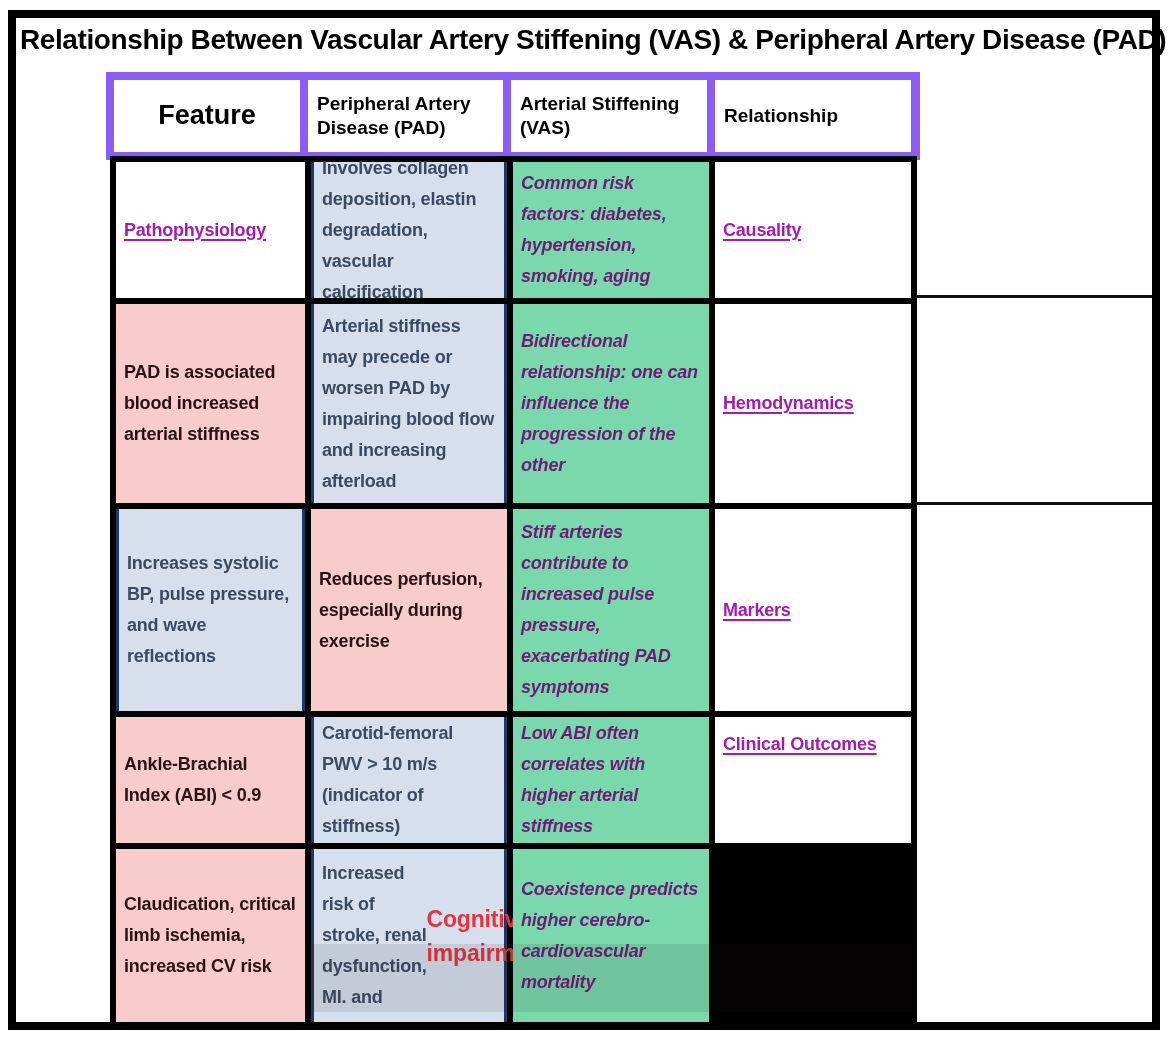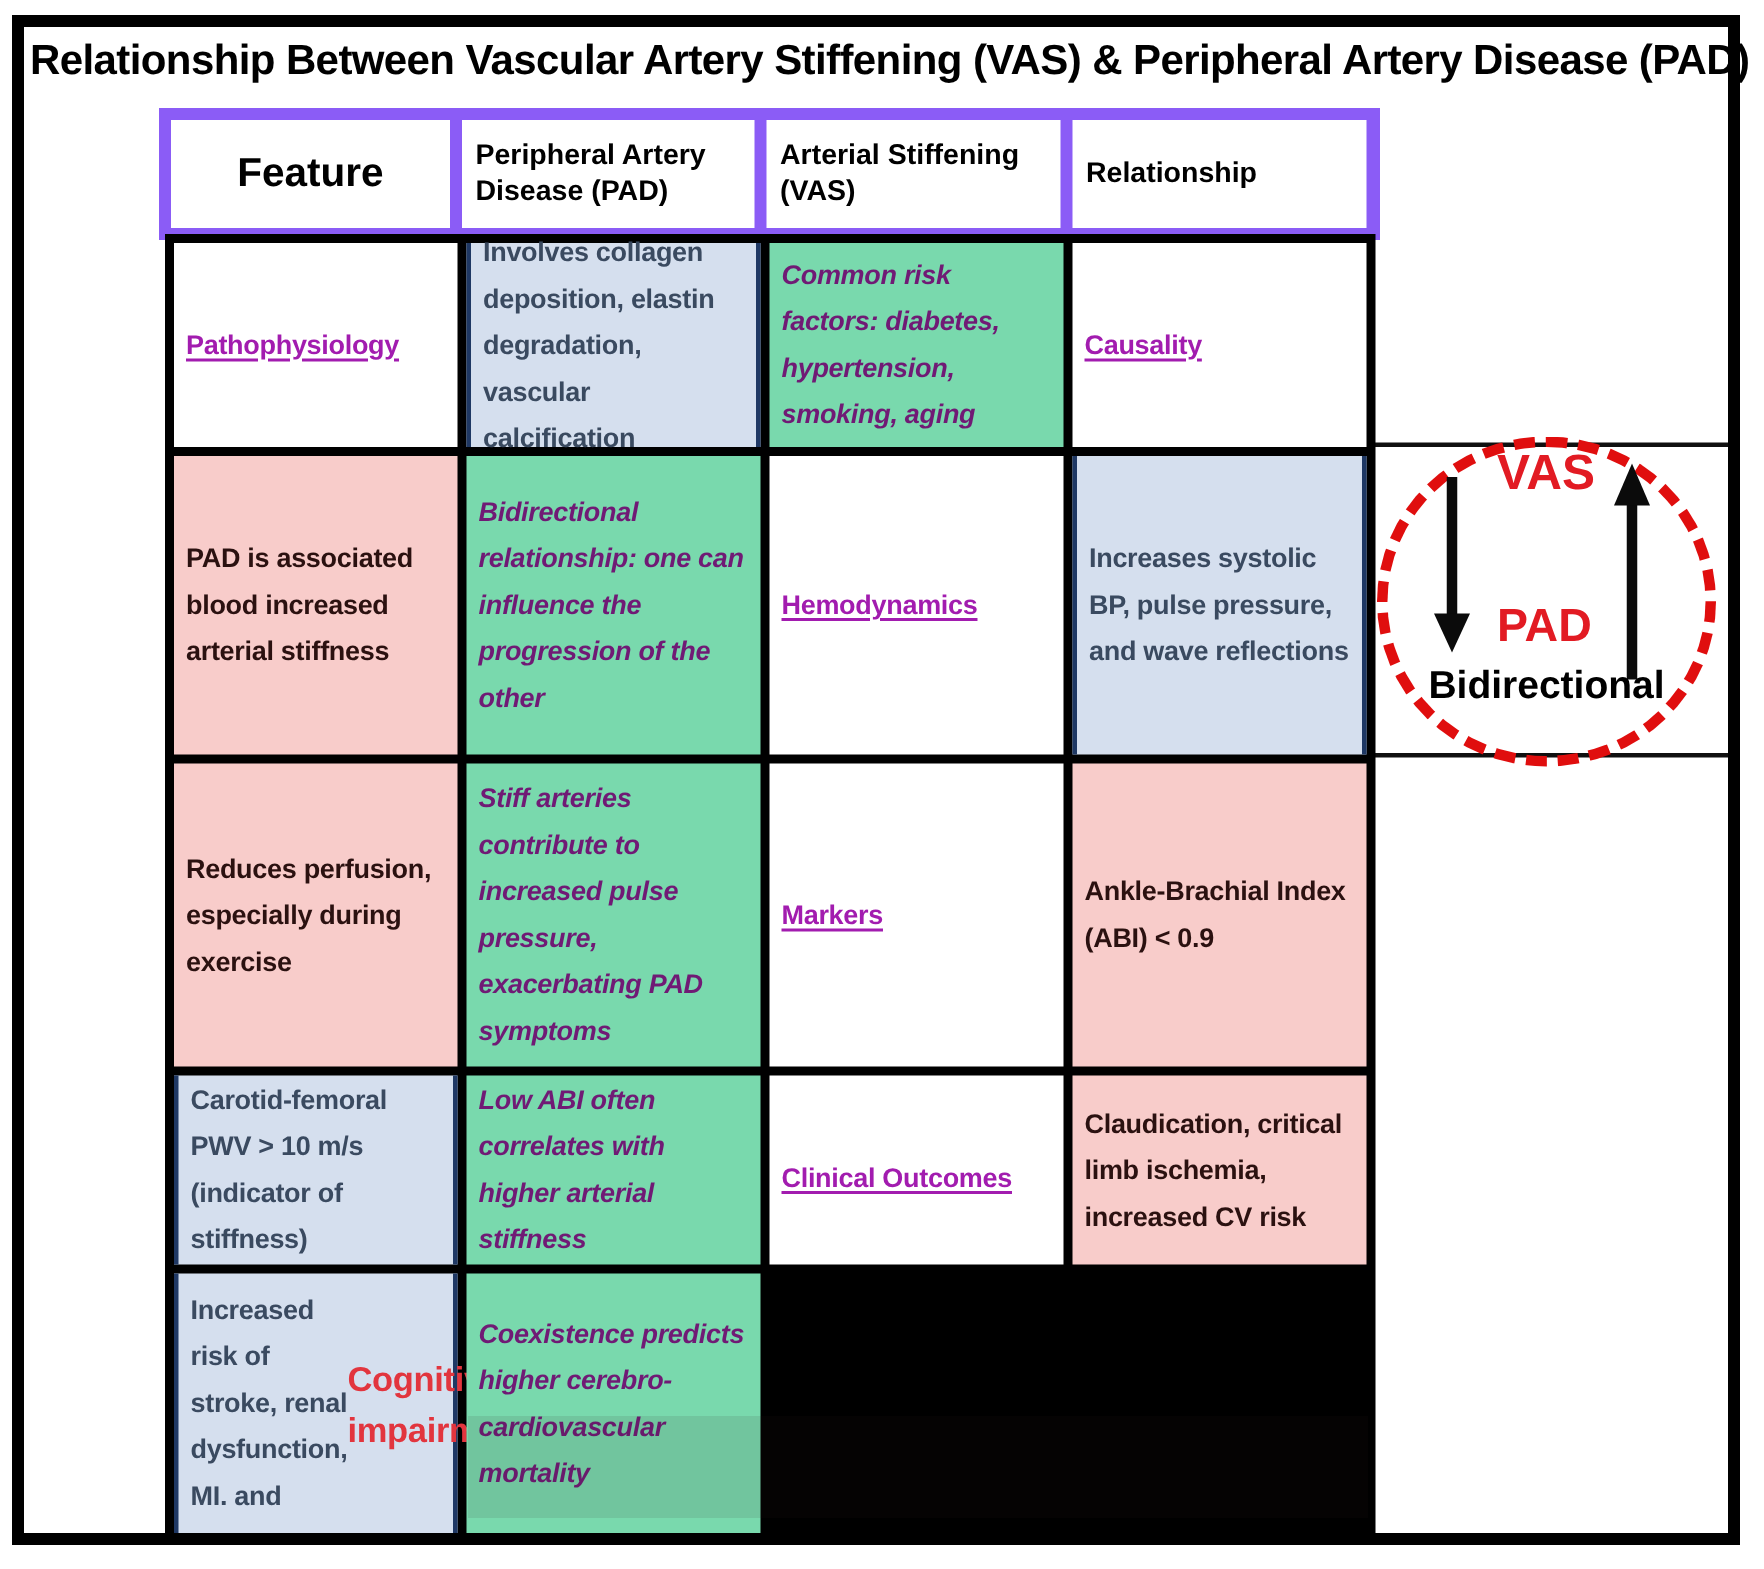--- a/index.html
+++ b/index.html
@@ -36,21 +36,21 @@
   .tbl .cell{
     display:flex;align-items:center;box-sizing:border-box;
     font-weight:700;font-size:18px;line-height:31px;letter-spacing:-0.2px;
     padding:2px 8px;
   }
   .feat{
     background:#fff;color:#a21caf;font-size:20px;line-height:26px;
     padding-left:14px;padding-right:34px;
   }
   .feat .lbl{text-decoration:underline;text-decoration-thickness:2px;text-underline-offset:3px;}
-  .feat.top{align-items:center;padding-top:12px;}
+  .feat.top{align-items:flex-start;padding-top:12px;}
   .pad{background:#F8CCCA;color:#2B1110;}
   .vas{background:#D5DFEE;color:#3A4A60;border-left:3px solid #1F3864;border-right:3px solid #1F3864;}
   .rel{background:#79D9AD;color:#701a75;font-style:italic;}
   .italic{font-style:italic;}
   .red-note{color:#E2353E;font-size:23px;line-height:34px;}
   .block{display:block;align-items:initial;padding-top:4px;}
   
   .shade{
     position:absolute;left:312px;top:944px;width:600px;height:68px;
     background:rgba(45,25,25,0.10);z-index:3;pointer-events:none;
@@ -96,20 +96,23 @@
     <div class="cell rel">
       <span>Common risk factors: diabetes, hypertension, smoking, aging</span>
     </div>
 
     <div class="cell feat">
       <span class="lbl">Causality</span>
     </div>
     <div class="cell pad">
       <span>PAD is associated blood increased arterial stiffness</span>
     </div>
+    <div class="cell vas">
+      <span>Arterial stiffness may precede or worsen PAD by impairing blood flow and increasing afterload</span>
+    </div>
     <div class="cell rel">
       <span>Bidirectional relationship: one can influence the progression of the other</span>
     </div>
 
     <div class="cell feat">
       <span class="lbl">Hemodynamics</span>
     </div>
     <div class="cell vas">
       <span>Increases systolic BP, pulse pressure, and wave reflections</span>
     </div>
@@ -146,29 +149,13 @@
     <div class="cell rel">
       <span>Coexistence predicts higher cerebro-cardiovascular mortality</span>
     </div>
   </div>
 
   <div class="shade"></div>
 
   <div class="ext-line line1"></div>
   <div class="ext-line line2"></div>
 
-  <div class="anno">
-    <div class="circle"></div>
-    <svg width="226" height="220" viewBox="0 0 226 220">
-      <g>
-        <line x1="50" y1="27" x2="50" y2="122" stroke="#0b0b0b" stroke-width="7"></line>
-        <polygon points="38,118 62,118 50,144" fill="#0b0b0b"></polygon>
-      </g>
-      <g>
-        <line x1="170" y1="162" x2="170" y2="42" stroke="#0b0b0b" stroke-width="7"></line>
-        <polygon points="158,46 182,46 170,18" fill="#0b0b0b"></polygon>
-      </g>
-    </svg>
-    <div class="vas-lbl">VAS</div>
-    <div class="pad-lbl">PAD</div>
-    <div class="bidi-lbl">Bidirectional</div>
-  </div>
 </div>
 
 </body></html>

